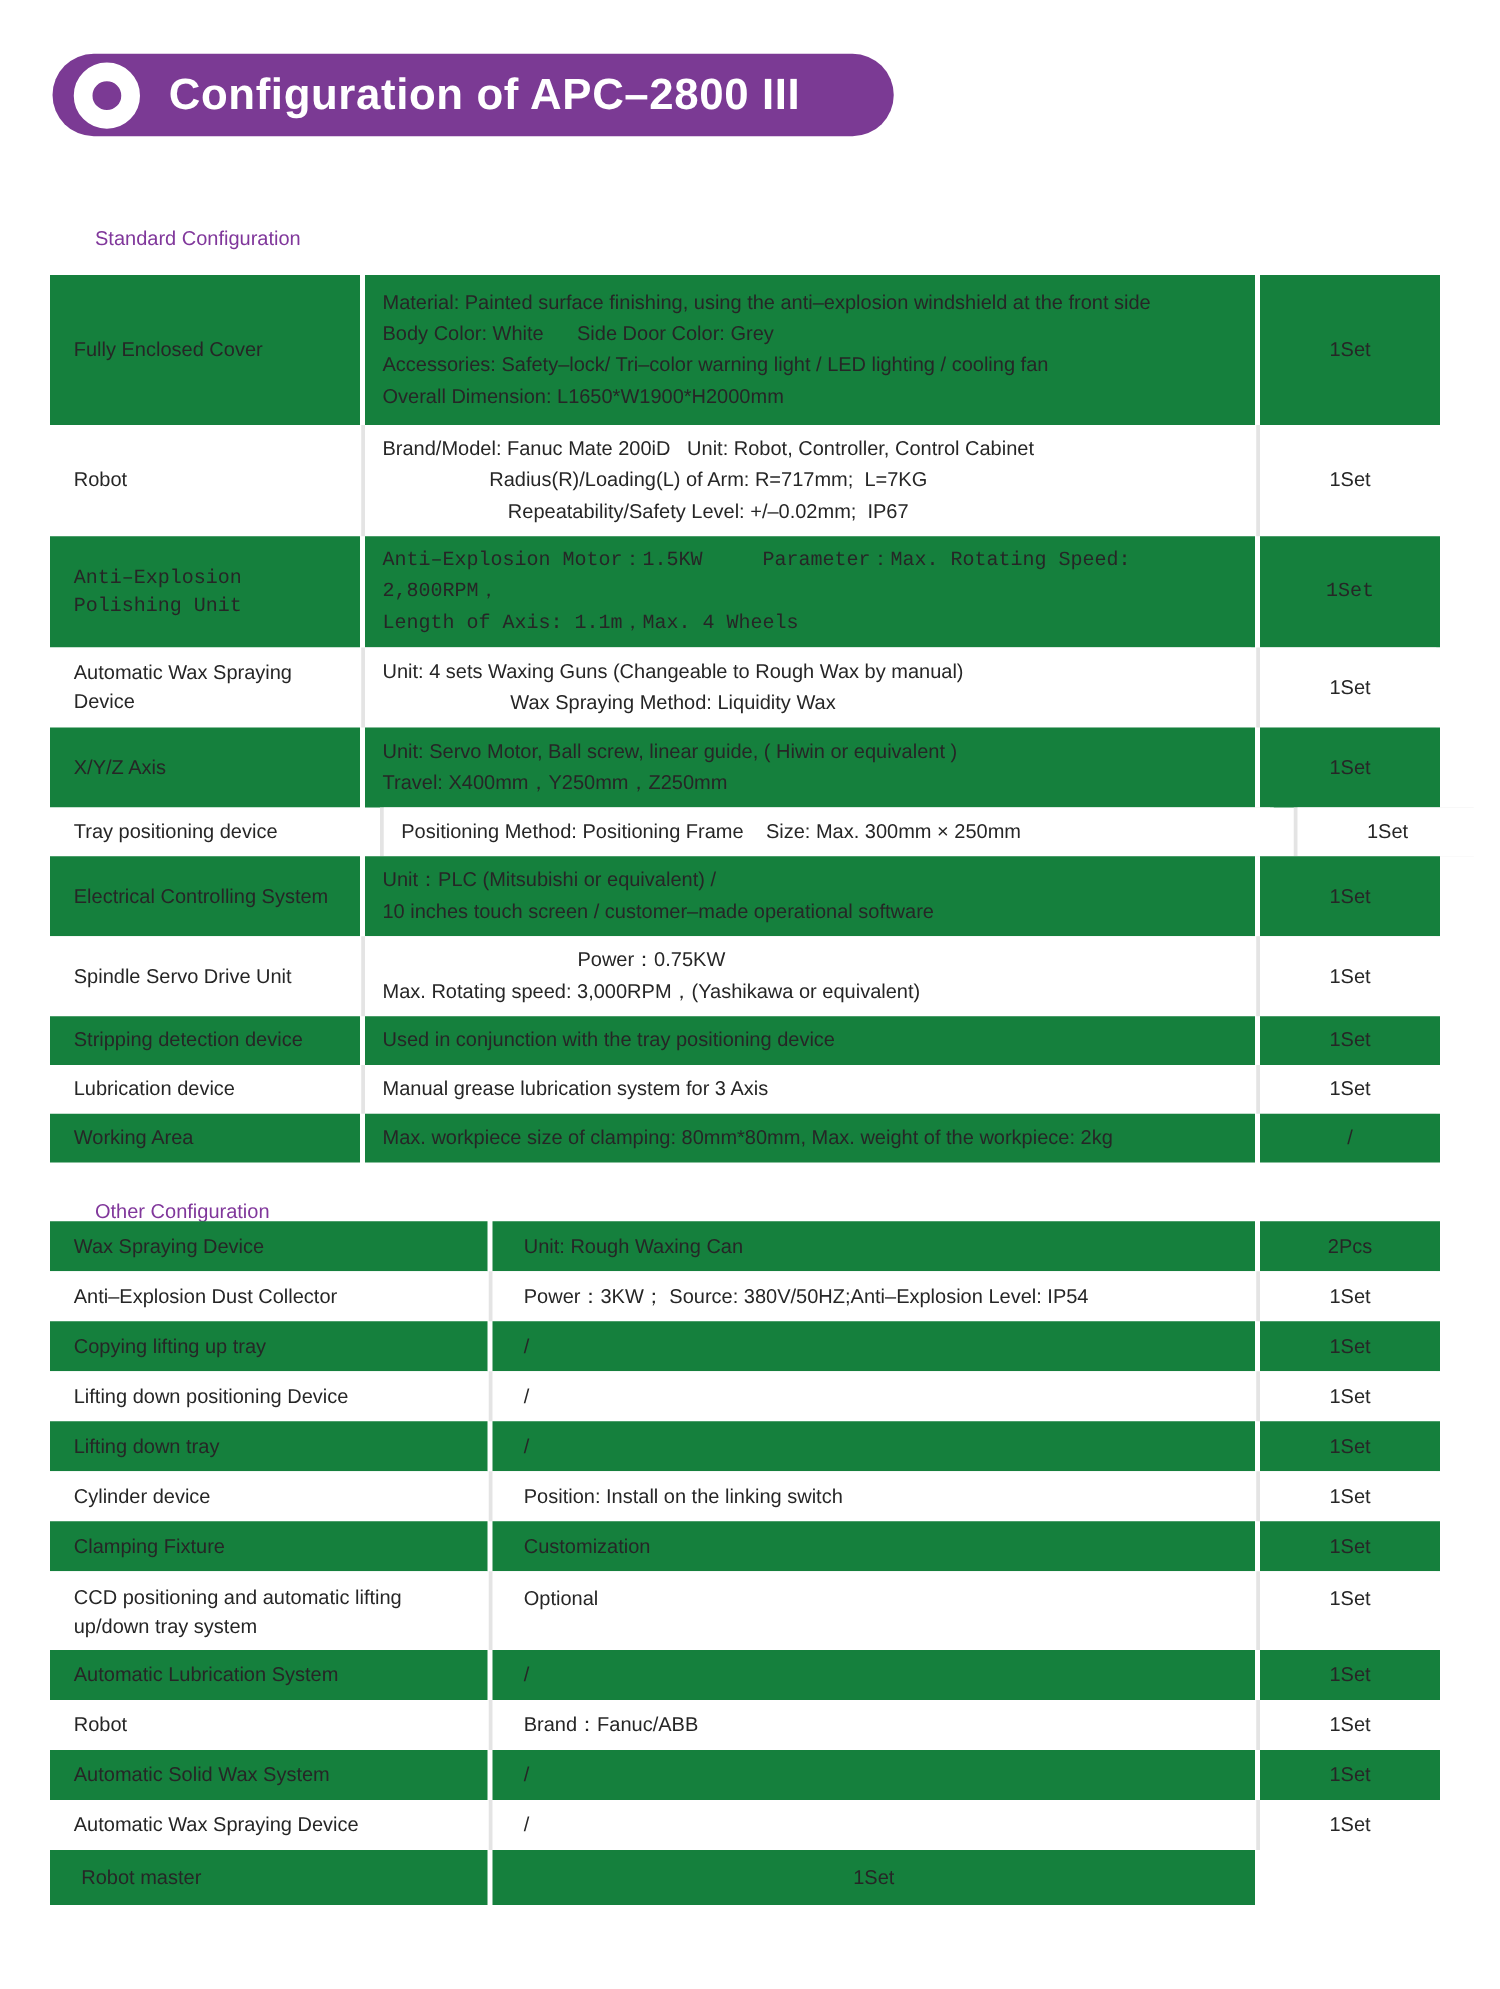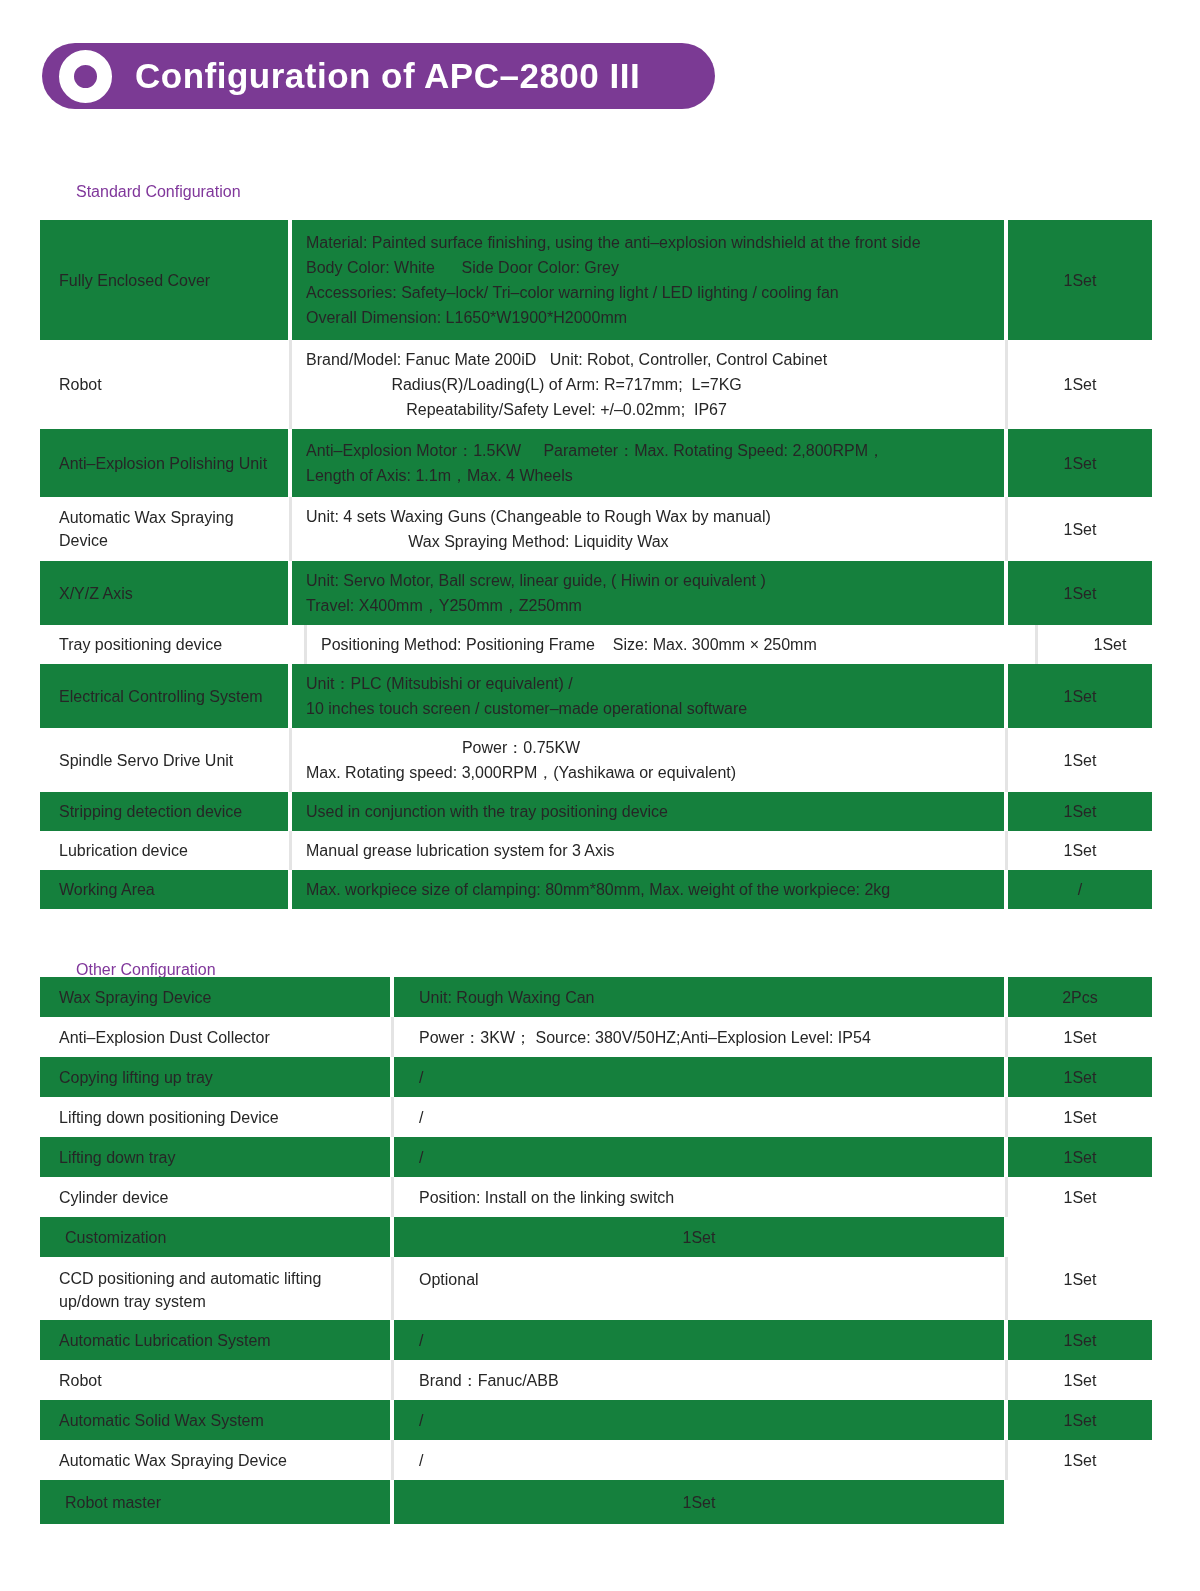--- a/index.html
+++ b/index.html
@@ -69,21 +69,21 @@
 Overall Dimension: L1650*W1900*H2000mm</div>
         <div class="cell qty">1Set</div>
       </div>
       <div class="row white" style="min-height: 88px;">
         <div class="cell name">Robot</div>
         <div class="cell desc">Brand/Model: Fanuc Mate 200iD   Unit: Robot, Controller, Control Cabinet
 Radius(R)/Loading(L) of Arm: R=717mm;  L=7KG
 Repeatability/Safety Level: +/–0.02mm;  IP67</div>
         <div class="cell qty">1Set</div>
       </div>
-      <div class="row grey" style="min-height: 68px;">
+      <div class="row grey" style="min-height: 68px; font-family: Liberation Mono, monospace;">
         <div class="cell name">Anti–Explosion Polishing Unit</div>
         <div class="cell desc">Anti–Explosion Motor：1.5KW     Parameter：Max. Rotating Speed: 2,800RPM，
 Length of Axis: 1.1m，Max. 4 Wheels</div>
         <div class="cell qty">1Set</div>
       </div>
       <div class="row white" style="min-height: 62px;">
         <div class="cell name">Automatic Wax Spraying Device</div>
         <div class="cell desc">Unit: 4 sets Waxing Guns (Changeable to Rough Wax by manual)
 Wax Spraying Method: Liquidity Wax</div>
         <div class="cell qty">1Set</div>
@@ -155,20 +155,21 @@
         <div class="cell name">Lifting down tray</div>
         <div class="cell desc">/</div>
         <div class="cell qty">1Set</div>
       </div>
       <div class="row white" style="min-height: 40px;">
         <div class="cell name">Cylinder device</div>
         <div class="cell desc">Position: Install on the linking switch</div>
         <div class="cell qty">1Set</div>
       </div>
       <div class="row grey" style="min-height: 40px;">
+        <div class="cell name">Clamping Fixture</div>
         <div class="cell desc">Customization</div>
         <div class="cell qty">1Set</div>
       </div>
       <div class="row white" style="min-height: 62px;">
         <div class="cell name">CCD positioning and automatic lifting up/down tray system</div>
         <div class="cell desc">Optional</div>
         <div class="cell qty">1Set</div>
       </div>
       <div class="row grey" style="min-height: 40px;">
         <div class="cell name">Automatic Lubrication System</div>

